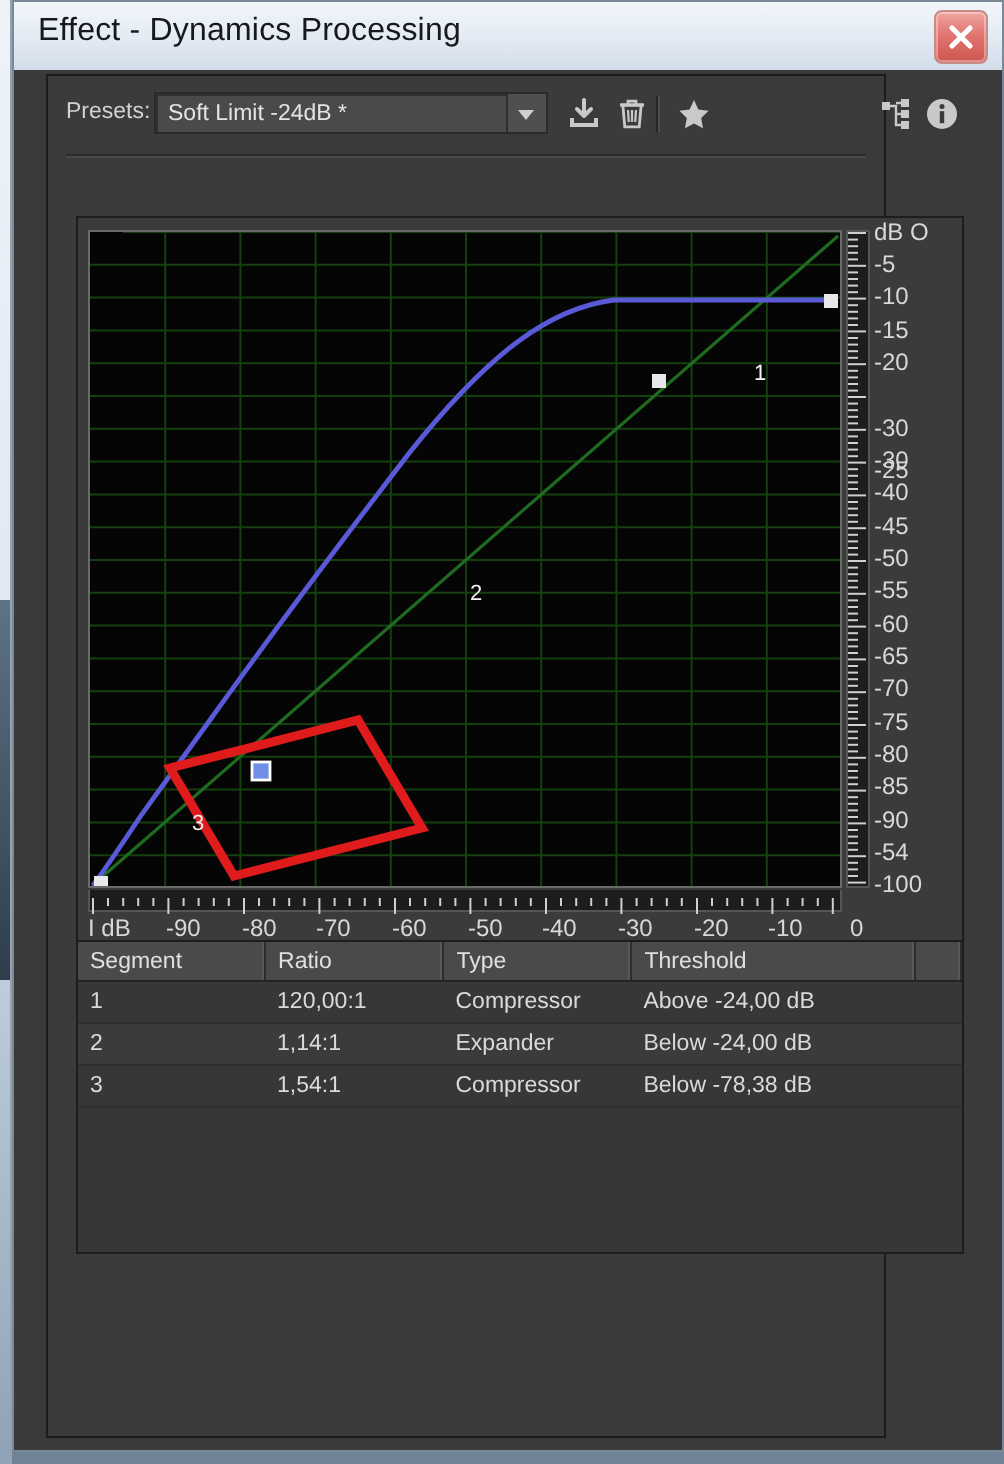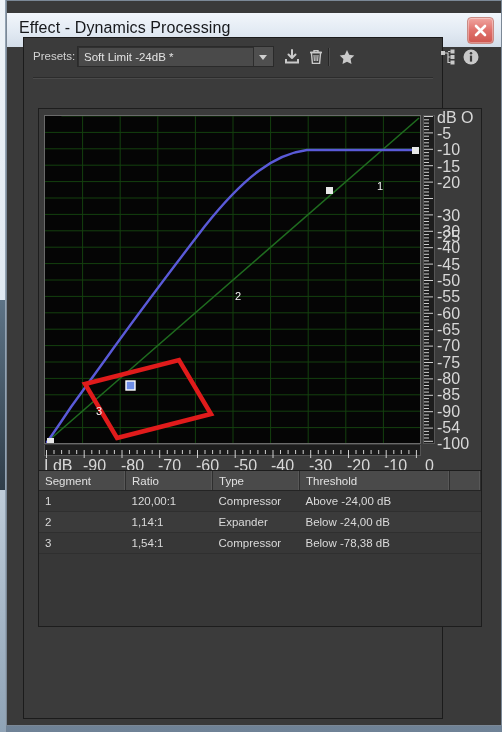--- a/index.html
+++ b/index.html
@@ -18,21 +18,21 @@
   
   .win {
     position: absolute;
     left: 6px; top: 0px;
     width: 496px; height: 726px;
     background: #3a3a3a;
     border: 1px solid #7b8896;
     box-sizing: border-box;
   }
   .titlebar {
-    position: absolute; left:0; top:12px;
+    position: absolute; left:0; top:0;
     width: 100%; height: 34px;
     background: linear-gradient(180deg,#f2f6fb 0%, #e2eaf3 55%, #d3dde9 100%);
     box-sizing: border-box;
   }
   .title-text {
     position: absolute; left: 12px; top: 6px;
     font-size: 16px; color: #17191c;
     letter-spacing: .1px;
     white-space: nowrap;
   }
@@ -154,21 +154,21 @@
   .hruler {
     position:absolute; left: 5px; top: 336px;
     width: 377px; height: 11px;
     background: #1d1d1d;
     border: 1px solid #555;
     border-top: none;
     box-sizing: border-box;
   }
   .axis-lbl {
     position: absolute;
-    font-size: 16px; color: #d8d8d8;
+    font-size: 12px; color: #d8d8d8;
     white-space: nowrap;
   }
   .ylabels { position:absolute; left: 398px; top: 0px; }
   .xlabels { position:absolute; left: 0px; top: 348px; }
 
   
   .curve-bar { position:absolute; left: 8px; top: 366px; height: 22px; }
   .cb-ico { position:absolute; top:2px; width:18px; height:18px; cursor:pointer; }
   .chk-box {
     position:absolute; left:112px; top:4px;
@@ -198,21 +198,21 @@
   table.seg {
     width: 100%; border-collapse: collapse;
     font-size: 11.5px;
   }
   table.seg th {
     background: #4a4a4a;
     color: #e0e0e0;
     font-weight: normal;
     text-align: left;
     height: 19px;
-    padding: 0 0 0 6px;
+    padding: 0 16px 0 6px;
     border-right: 1px solid #2e2e2e;
     border-bottom: 1px solid #242424;
     box-shadow: inset -1px 0 0 #585858;
   }
   table.seg td {
     color: #dadada;
     height: 20px;
     padding: 0 0 0 6px;
     border-bottom: 1px solid #2f2f2f;
   }

